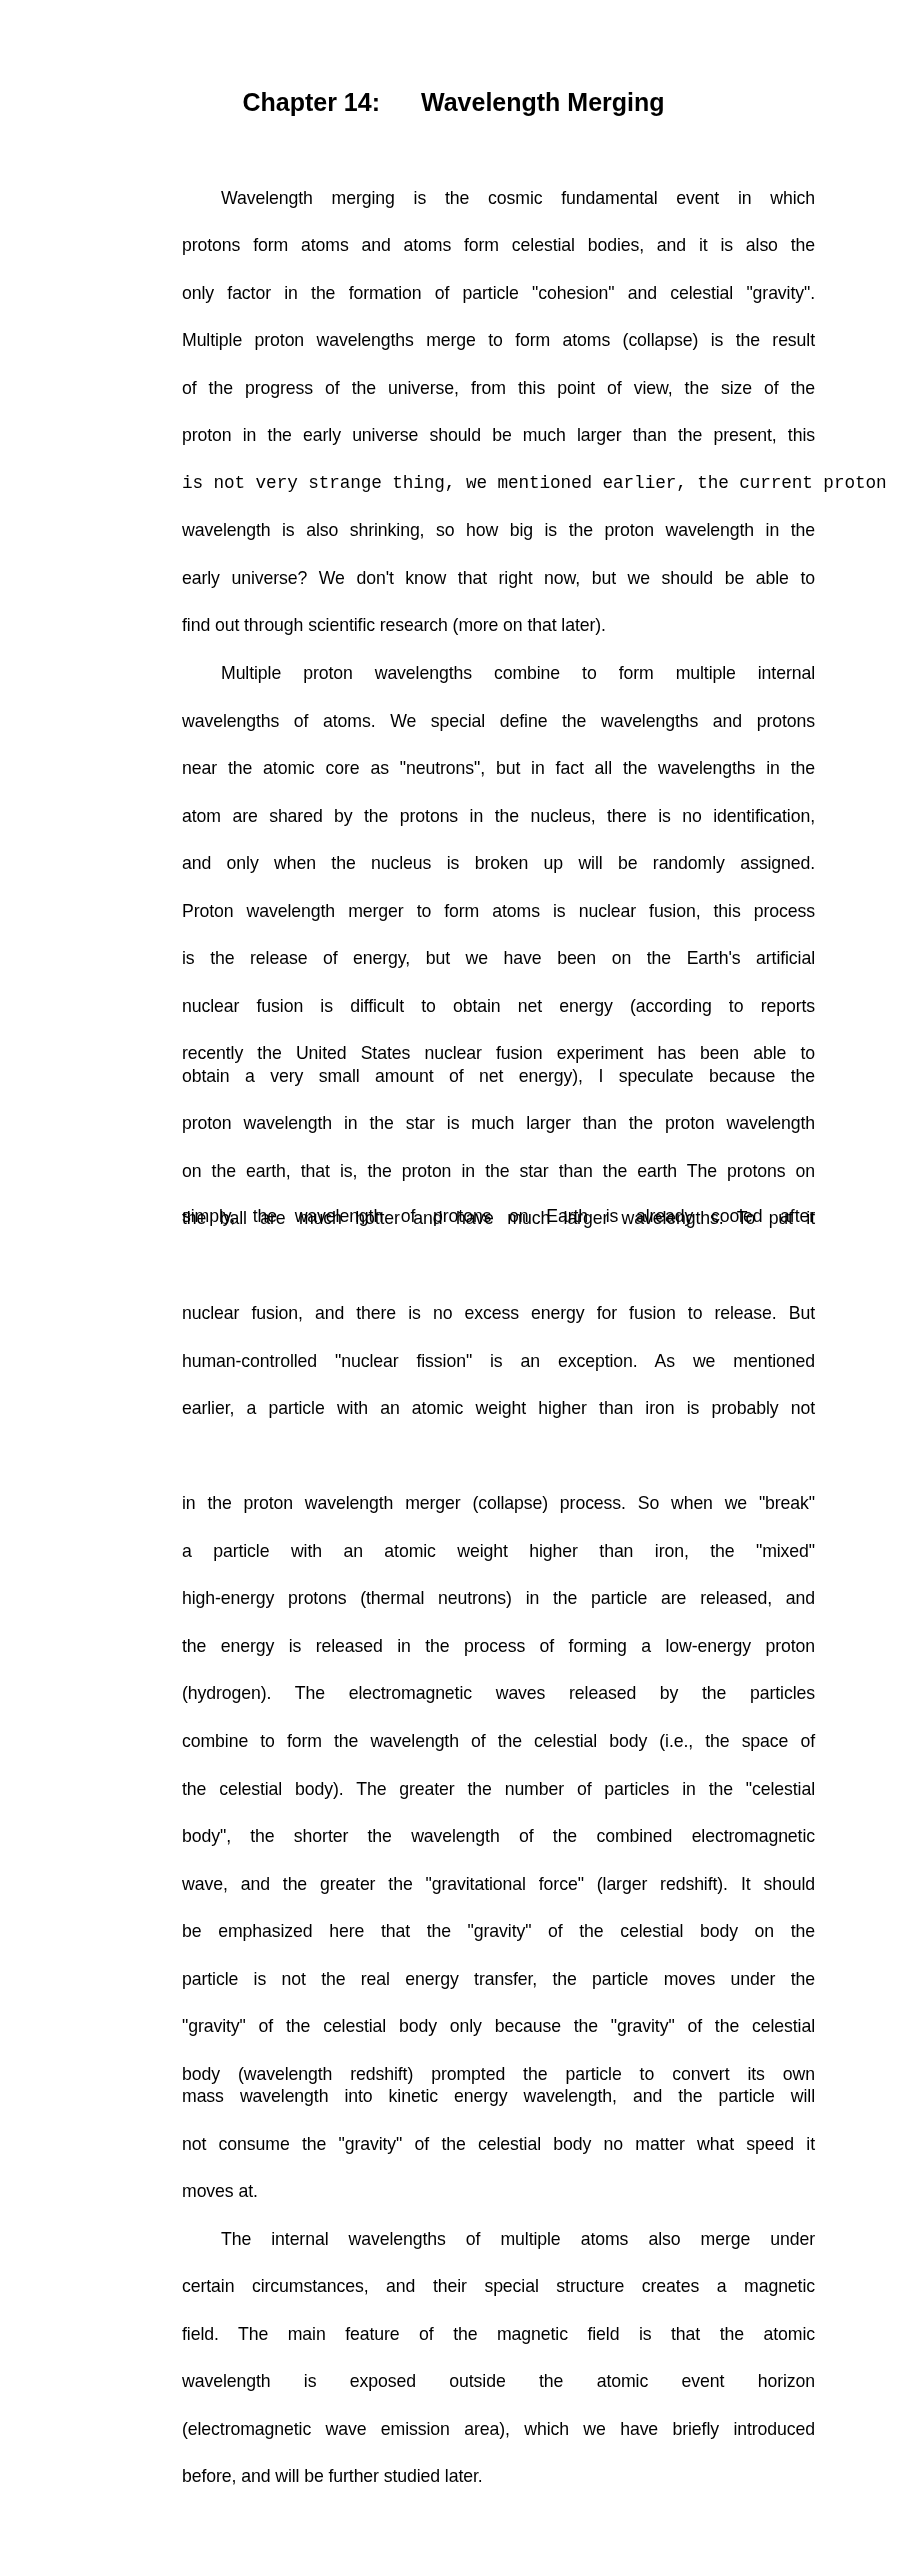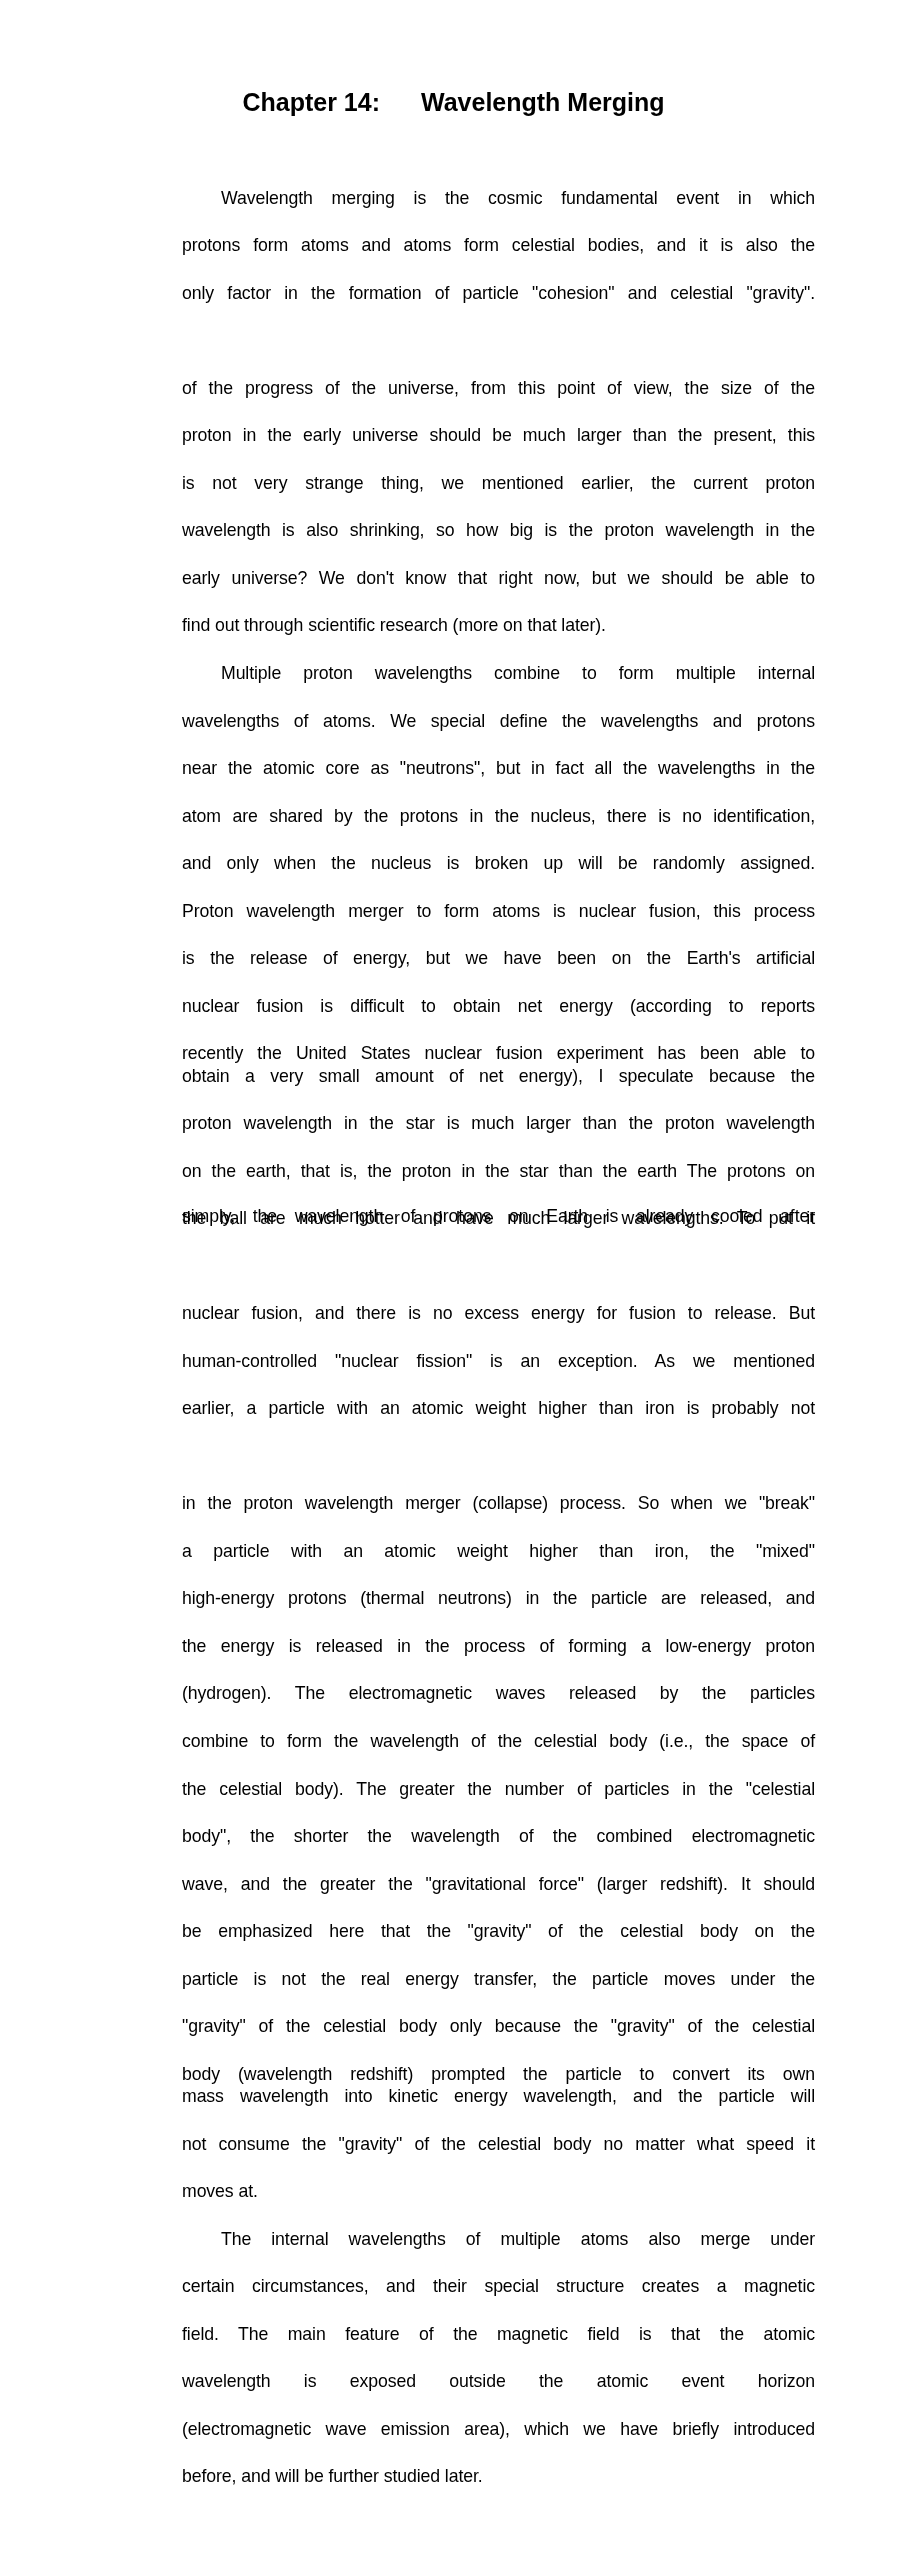--- a/index.html
+++ b/index.html
@@ -66,23 +66,24 @@
 <body>
 
 <div id="page">
   <div class="chapter-title">
     <span class="title-prefix">Chapter 14:</span><span class="title-main">Wavelength Merging</span>
   </div>
   <div class="doc-body">
       <div class="line indent" style="top: 178px;">Wavelength merging is the cosmic fundamental event in which</div>
       <div class="line" style="top: 225px;">protons form atoms and atoms form celestial bodies, and it is also the</div>
       <div class="line" style="top: 273px;">only factor in the formation of particle "cohesion" and celestial "gravity".</div>
+      <div class="line" style="top: 320px;">Multiple proton wavelengths merge to form atoms (collapse) is the result</div>
       <div class="line" style="top: 368px;">of the progress of the universe, from this point of view, the size of the</div>
       <div class="line" style="top: 415px;">proton in the early universe should be much larger than the present, this</div>
-      <div class="line" style="top: 463px;">is not very strange thing, we mentioned earlier, the current proton</div>
+      <div class="line" style="top: 463px; font-family: Liberation Mono, monospace;">is not very strange thing, we mentioned earlier, the current proton</div>
       <div class="line" style="top: 510px;">wavelength is also shrinking, so how big is the proton wavelength in the</div>
       <div class="line para-end" style="top: 605px;">find out through scientific research (more on that later).</div>
       <div class="line" style="top: 558px;">early universe? We don't know that right now, but we should be able to</div>
       <div class="line indent" style="top: 653px;">Multiple proton wavelengths combine to form multiple internal</div>
       <div class="line" style="top: 701px;">wavelengths of atoms. We special define the wavelengths and protons</div>
       <div class="line" style="top: 748px;">near the atomic core as "neutrons", but in fact all the wavelengths in the</div>
       <div class="line" style="top: 796px;">atom are shared by the protons in the nucleus, there is no identification,</div>
       <div class="line" style="top: 843px;">and only when the nucleus is broken up will be randomly assigned.</div>
       <div class="line" style="top: 891px;">Proton wavelength merger to form atoms is nuclear fusion, this process</div>
       <div class="line" style="top: 938px;">is the release of energy, but we have been on the Earth's artificial</div>

